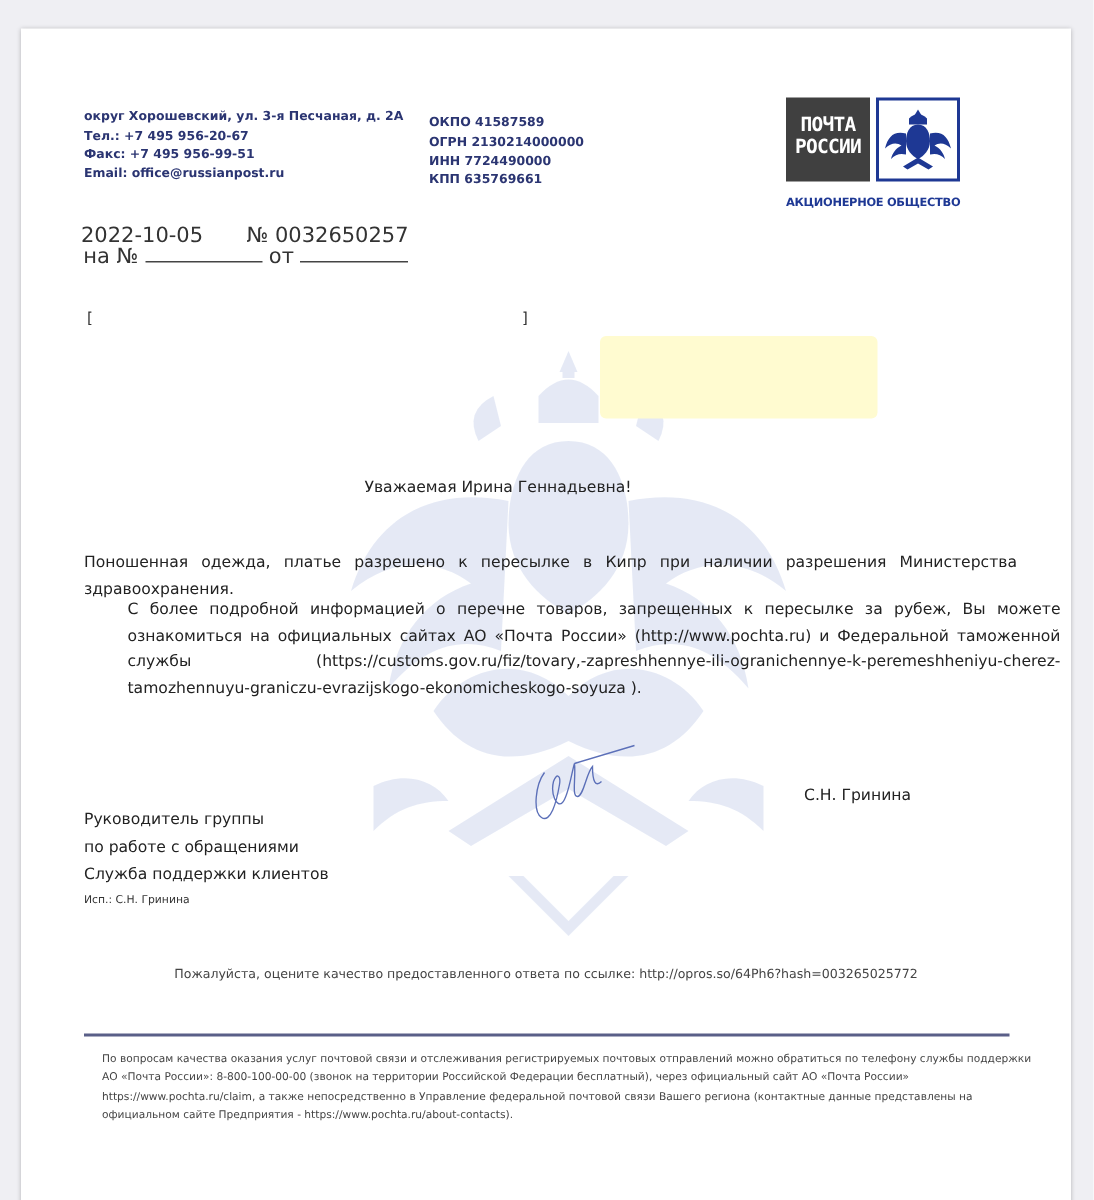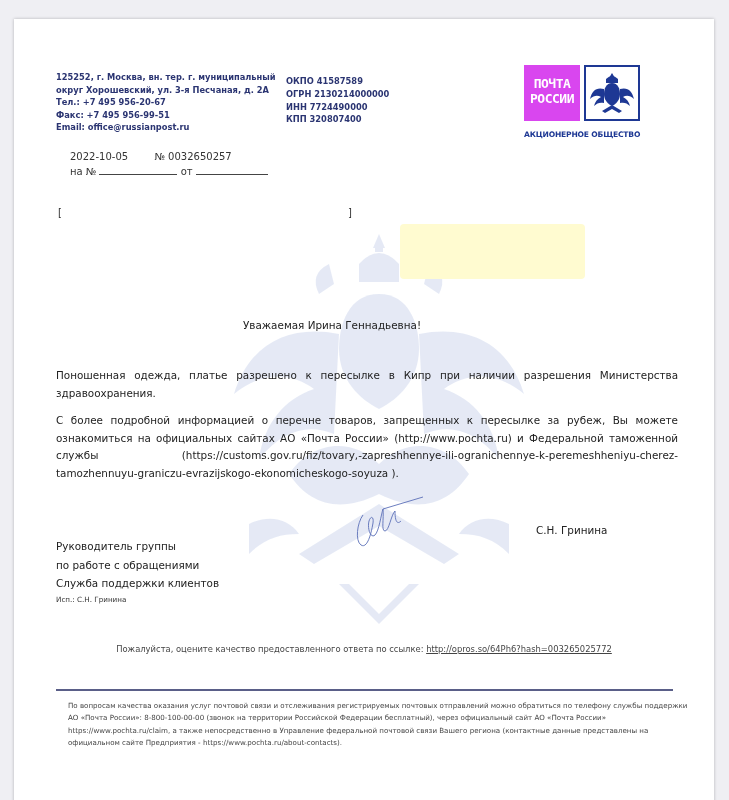--- a/index.html
+++ b/index.html
@@ -19,48 +19,48 @@
   .watermark {
     position: absolute; left: 215px; top: 205px; width: 300px; height: 420px;
     opacity: 0.13;
   }
   .abs { position: absolute; }
   .addr { left: 42px; top: 52px; font-size: 8.3px; font-weight: bold; color: #2b3572; line-height: 12.5px; }
   .reg { left: 272px; top: 56px; font-size: 8.3px; font-weight: bold; color: #2b3572; line-height: 12.8px; }
   .logo { left: 510px; top: 46px; }
   .logo-box {
     display: inline-block; vertical-align: top;
-    width: 56px; height: 56px; background: #d946ef; color: #fff;
+    width: 56px; height: 56px; background: #404040; color: #fff;
     font-family: "DejaVu Sans Mono", monospace; font-weight: bold;
     font-size: 13px; line-height: 15px; text-align: center;
     padding-top: 11px; box-sizing: border-box; letter-spacing: -0.5px;
   }
   .logo-emblem {
     display: inline-block; vertical-align: top; margin-left: 4px;
     width: 52px; height: 52px; border: 2px solid #1e3894; background: #fff;
   }
   .logo-sub { font-size: 7.6px; font-weight: bold; color: #1e3894; margin-top: 9px; letter-spacing: -0.2px; }
-  .meta { left: 56px; top: 131px; font-size: 10px; color: #333; line-height: 14px; }
+  .meta { left: 40px; top: 131px; font-size: 14px; color: #333; line-height: 14px; text-align: right; }
   .meta .gap { display: inline-block; width: 20px; }
   .uline { display: inline-block; border-bottom: 1px solid #444; height: 10px; vertical-align: baseline; }
   .bracket { top: 188px; font-size: 10px; color: #333; }
   .highlight {
     left: 386px; top: 205px; width: 185px; height: 55px;
     background: #fffbd0; border-radius: 4px;
   }
   .greeting { left: 0; top: 300px; width: 636px; text-align: center; font-size: 10.4px; color: #222; }
   .para { left: 42px; width: 622px; font-size: 10.4px; line-height: 17.5px; text-align: justify; color: #222; }
   .p1 { top: 348px; }
-  .p2 { top: 393px; }
+  .p2 { top: 379px; margin-left: 29px; }
   .sig-left { left: 42px; top: 486px; font-size: 10.4px; line-height: 18.5px; color: #222; margin-top: 32px; }
   .sig-right { left: 522px; top: 505px; font-size: 10.4px; color: #222; }
   .signature { left: 335px; top: 476px; width: 80px; height: 60px; }
   .executor { left: 42px; top: 576px; font-size: 7.2px; color: #333; }
   .survey { left: 0; top: 625px; width: 700px; text-align: center; font-size: 8.4px; color: #444; }
-  .survey a { color: #444; text-decoration: underline; }
+  .survey a { color: #444; }
   .rule { left: 42px; top: 670px; width: 617px; height: 2px; background: #5a5f88; }
   .footer { left: 42px; top: 681px; width: 630px; font-size: 7.1px; line-height: 12.4px; color: #444; margin-left: 12px; }
 </style>
 </head>
 <body>
 
 <div class="page">
 
   <svg class="watermark" viewBox="0 0 300 420">
     <g fill="#3d5fb8">
@@ -74,32 +74,31 @@
       <path d="M190 110 c50 -10 90 10 105 60 c-30 -25 -60 -20 -80 -5 c30 10 50 35 55 70 c-25 -30 -50 -35 -75 -25z"></path>
       <path d="M60 250 c20 -30 60 -40 90 -10 c30 -30 70 -20 90 10 c-20 30 -50 40 -90 20 c-40 20 -70 10 -90 -20z"></path>
       <path d="M70 330 l80 -50 l80 50 l-15 10 l-65 -38 l-65 38z"></path>
       <path d="M110 360 l40 40 l40 -40 l-10 0 l-30 30 l-30 -30z"></path>
       <path d="M20 300 c20 -10 40 -5 50 10 c-20 0 -35 5 -50 20z"></path>
       <path d="M280 300 c-20 -10 -40 -5 -50 10 c20 0 35 5 50 20z"></path>
     </g>
   </svg>
 
   <div class="abs addr">
-    <div>125252, г. Москва, вн. тер. г. муниципальный</div>
     <div>округ Хорошевский, ул. 3-я Песчаная, д. 2А</div>
     <div>Тел.: +7 495 956-20-67</div>
     <div>Факс: +7 495 956-99-51</div>
     <div>Email: office@russianpost.ru</div>
   </div>
 
   <div class="abs reg">
     <div>ОКПО 41587589</div>
     <div>ОГРН 2130214000000</div>
     <div>ИНН 7724490000</div>
-    <div>КПП 320807400</div>
+    <div>КПП 635769661</div>
   </div>
 
   <div class="abs logo">
     <div class="logo-box">
       <div>ПОЧТА</div>
       <div>РОССИИ</div>
     </div><div class="logo-emblem">
       <svg viewBox="0 0 52 52" width="52" height="52">
         <g fill="#1e3894">
           <path d="M26 6 l3 5 h-6z"></path>

